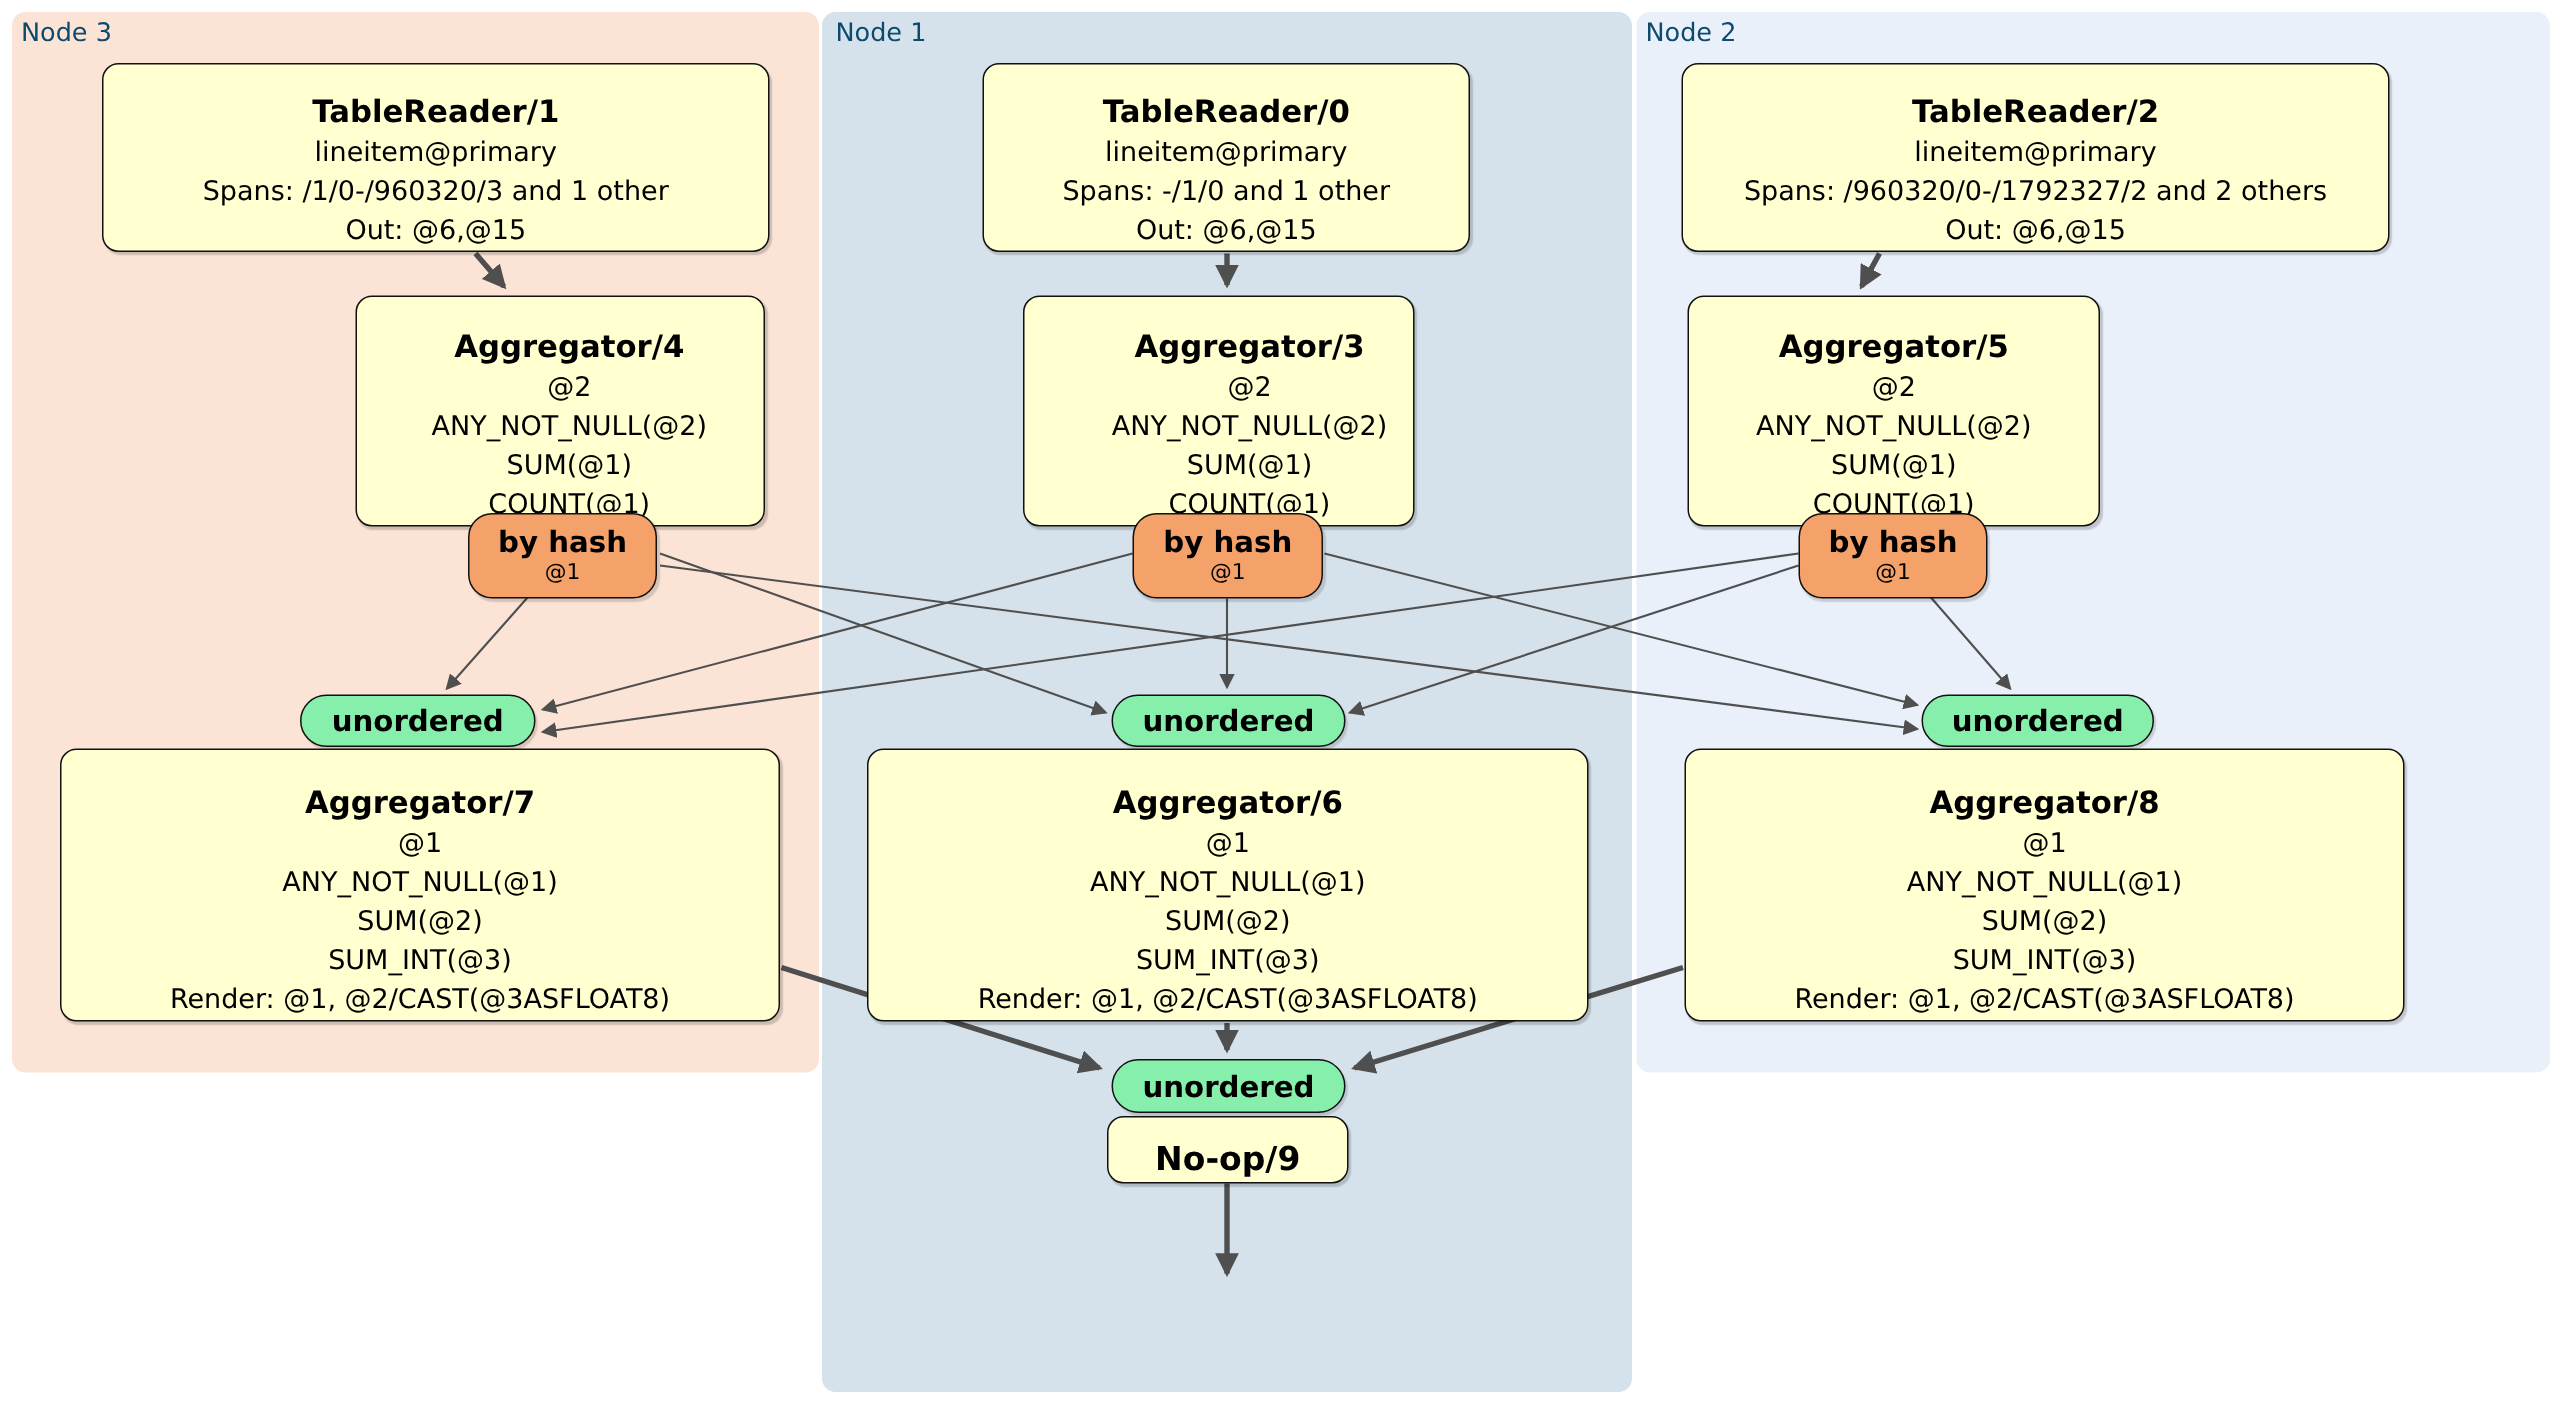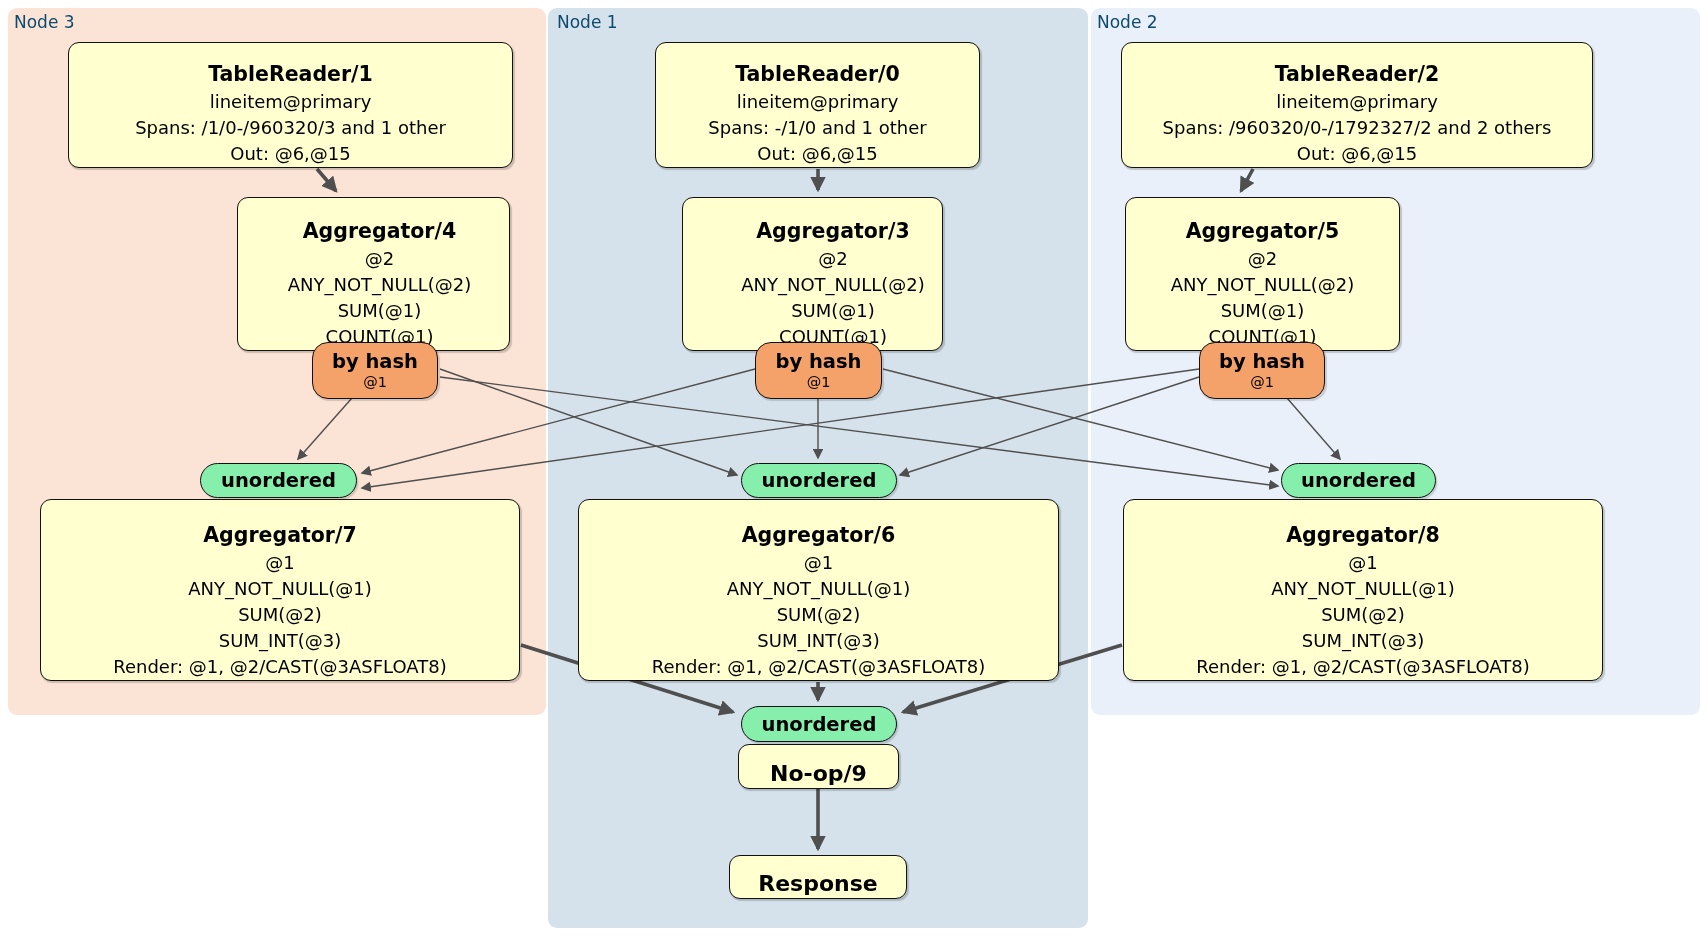--- a/index.html
+++ b/index.html
@@ -175,17 +175,14 @@
     <div class="line">SUM_INT(@3)</div>
     <div class="line">Render: @1, @2/CAST(@3ASFLOAT8)</div>
   </div>
 
   <div class="sync" style="left:741px; top:706px; width:156px; height:36px;">
     <span>unordered</span>
   </div>
   <div class="pbox bigbox" style="left:738px; top:744px; width:161px; height:45px;">
     <div class="title">No-op/9</div>
   </div>
-  <div class="pbox bigbox" style="left:729px; top:855px; width:178px; height:44px;">
-    <div class="title">Response</div>
-  </div>
 
 </div>
 
 </body></html>

